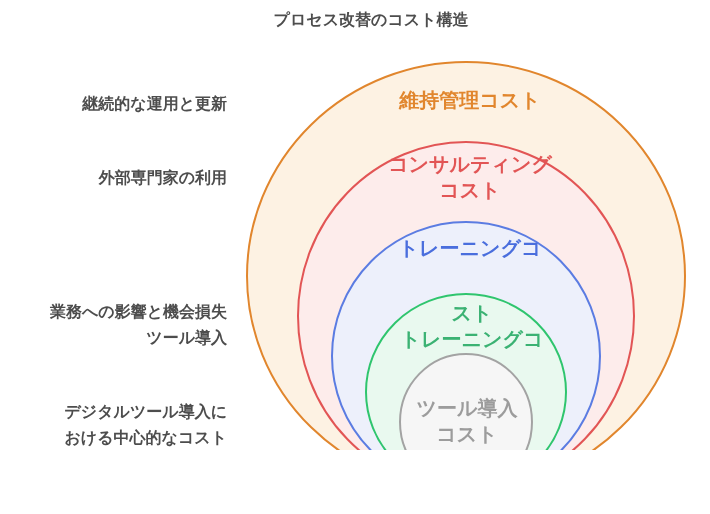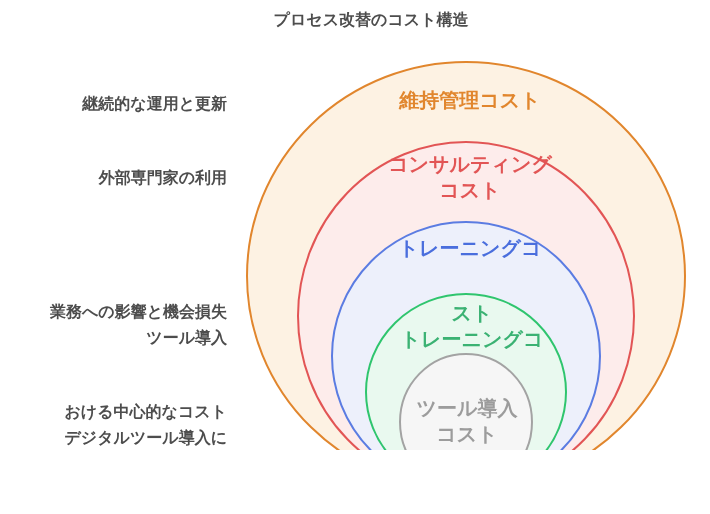--- a/index.html
+++ b/index.html
@@ -74,22 +74,22 @@
     <div></div>
   </div>
 
 
   <div class="left-label" style="right:483px; top:299px">
     <div>業務への影響と機会損失</div>
     <div>ツール導入</div>
   </div>
 
   <div class="left-label" style="right:483px; top:399px">
+    <div>デジタルツール導入に</div>
     <div>おける中心的なコスト</div>
-    <div>デジタルツール導入に</div>
   </div>
 
   <div class="ring-label" style="left: 470px; top: 87px; color: rgb(225, 134, 45);">
     <div>維持管理コスト</div>
     <div></div>
   </div>
 
   <div class="ring-label" style="left: 470px; top: 151px; color: rgb(226, 85, 85);">
     <div>コンサルティング</div>
     <div>コスト</div>

